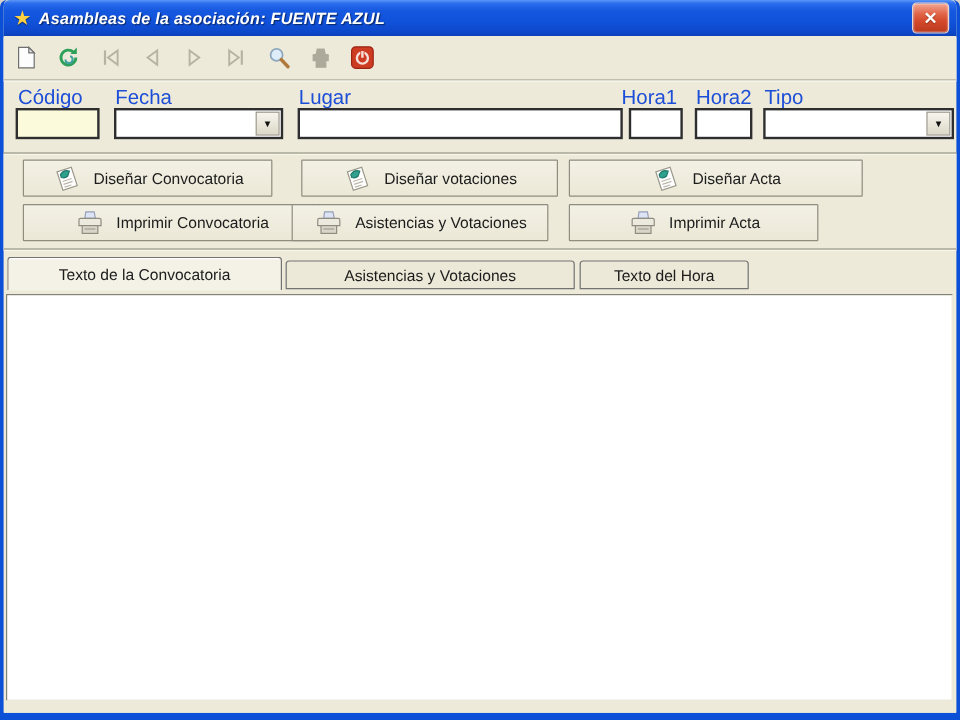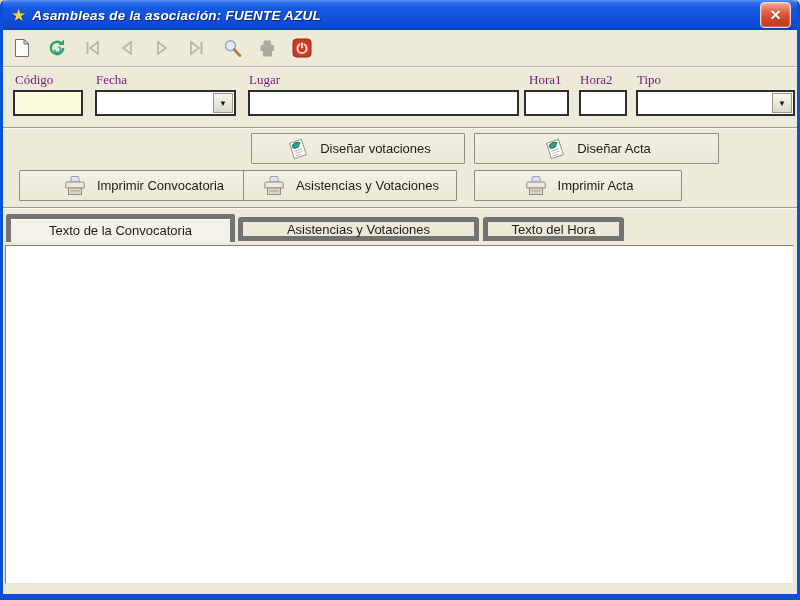--- a/index.html
+++ b/index.html
@@ -21,42 +21,42 @@
              border:1px solid #F0D4C8;box-shadow:inset 0 0 0 1px rgba(255,255,255,.25);
              display:flex;align-items:center;justify-content:center;
              color:#fff;font-size:14px;font-weight:bold;text-shadow:0 1px 1px rgba(0,0,0,.35);}
   
   .toolbar{position:absolute;left:0;top:30px;right:0;height:37px;
            border-bottom:1px solid #b6b3a5;box-shadow:0 1px 0 #fbfaf2;
            display:flex;align-items:center;gap:9px;padding-left:6px;box-sizing:border-box;}
   .tool-btn{width:26px;height:26px;border:none;background:transparent;padding:1px;
             display:flex;align-items:center;justify-content:center;cursor:pointer;}
   
-  .fld-label{position:absolute;top:72px;height:15px;font-size:13px;color:#701a75;white-space:nowrap;font-family:Liberation Serif, serif;}
+  .fld-label{position:absolute;top:72px;height:15px;font-size:17px;color:#1d4ed8;white-space:nowrap;}
   .fld{position:absolute;top:90px;height:26px;box-sizing:border-box;
        border:2px solid #2e2e2e;background:#fff;font-size:13px;padding:0 4px;
        font-family:"Liberation Sans", sans-serif;outline:none;}
   .fld.yellow{background:#FBFBDB;}
   .combo{position:absolute;top:90px;height:26px;box-sizing:border-box;border:2px solid #2e2e2e;background:#fff;}
   .combo .combo-btn{position:absolute;right:1px;top:1px;bottom:1px;width:18px;cursor:pointer;
         background:linear-gradient(180deg,#f7f5ed,#dcd9c8);border:1px solid #9a978a;
         display:flex;align-items:center;justify-content:center;font-size:8px;color:#111;}
   
   .panel{position:absolute;left:0;right:0;top:127px;height:81px;box-sizing:border-box;
          border-top:1px solid #999787;border-bottom:1px solid #999787;
          box-shadow:inset 0 1px 0 #fbfaf2, 0 1px 0 #fbfaf2;}
   .act-btn{position:absolute;height:31px;box-sizing:border-box;cursor:pointer;
            background:linear-gradient(180deg,#F3F1E5,#EBE8D7);
            border:1px solid #8f8d80;border-radius:1px;
            display:flex;align-items:center;justify-content:center;gap:9px;
            font-size:13px;color:#1c1c1c;font-family:"Liberation Sans", sans-serif;}
   .act-btn svg{flex:0 0 auto;}
   
   .tab{position:absolute;box-sizing:border-box;cursor:pointer;
-       border:5px solid #737373;border-radius:3px 3px 0 0;
+       border:1px solid #737373;border-radius:3px 3px 0 0;
        background:#ECE9D8;display:flex;align-items:center;justify-content:center;
        font-size:13px;color:#1c1c1c;}
   .tab.active{background:#F4F2E6;border-bottom:none;z-index:2;
        box-shadow:inset 0 1px 0 #fff;}
   
   .bigtext{position:absolute;left:2px;top:245px;width:789px;height:339px;box-sizing:border-box;
            background:#fff;resize:none;outline:none;
            border:1px solid;border-color:#848276 #e7e4d4 #e7e4d4 #848276;
            font-family:"Liberation Sans", sans-serif;font-size:13px;}
   .disabled{opacity:.95;}
@@ -129,63 +129,75 @@
         <circle cx="11" cy="11.4" r="4.6" fill="none" stroke="#f5e0d8" stroke-width="2"></circle>
         <line x1="11" y1="5" x2="11" y2="11" stroke="#cd3b22" stroke-width="3.4"></line>
         <line x1="11" y1="5.6" x2="11" y2="11.2" stroke="#f5e0d8" stroke-width="2"></line>
       </svg>
     </button>
   </div>
 
   <span class="fld-label" style="left:12px">Código</span>
   <span class="fld-label" style="left:93px">Fecha</span>
   <span class="fld-label" style="left:246px">Lugar</span>
-  <span class="fld-label" style="left:526px">Hora1</span>
+  <span class="fld-label" style="left:515px">Hora1</span>
   <span class="fld-label" style="left:577px">Hora2</span>
   <span class="fld-label" style="left:634px">Tipo</span>
 
   <input class="fld yellow" style="left: 10px; width: 70px;" value="">
   <div class="combo" style="left:92px;width:141px">
     <div class="combo-btn">
       <span>▼</span>
     </div>
   </div>
   <input class="fld" style="left: 245px; width: 271px;" value="">
   <input class="fld" style="left: 521px; width: 45px;" value="">
   <input class="fld" style="left: 576px; width: 48px;" value="">
   <div class="combo" style="left:633px;width:159px">
     <div class="combo-btn">
       <span>▼</span>
     </div>
   </div>
 
   <div class="panel"></div>
 
-  <button class="act-btn" style="left:248px;top:133px;width:214px">
+  <button class="act-btn" style="left:16px;top:133px;width:208px">
     <svg width="26" height="26" viewBox="0 0 26 26">
       <g transform="rotate(-18 13 14)">
         <rect x="7" y="5" width="12.5" height="16" fill="#fff" stroke="#9a978a"></rect>
         <line x1="9" y1="14" x2="17" y2="14" stroke="#b9b6a8"></line>
           <line x1="9" y1="16.5" x2="17" y2="16.5" stroke="#b9b6a8"></line>
           <line x1="9" y1="19" x2="15" y2="19" stroke="#b9b6a8"></line>
         <path d="M9 8 q4 -3.5 8 -0.5 l-2.5 3.5 q-3 1.5 -5.5 -0.5 z" fill="#2FA08D" stroke="#1f7a6a"></path>
       </g>
     </svg>
-    <span>Diseñar votaciones</span>
-  </button>
-  <button class="act-btn" style="left:471px;top:133px;width:245px">
+    <span>Diseñar Convocatoria</span>
+  </button>
+  <button class="act-btn" style="left:248px;top:133px;width:214px">
     <svg width="26" height="26" viewBox="0 0 26 26">
       <g transform="rotate(-18 13 14)">
         <rect x="7" y="5" width="12.5" height="16" fill="#fff" stroke="#9a978a"></rect>
         <line x1="9" y1="14" x2="17" y2="14" stroke="#b9b6a8"></line>
           <line x1="9" y1="16.5" x2="17" y2="16.5" stroke="#b9b6a8"></line>
           <line x1="9" y1="19" x2="15" y2="19" stroke="#b9b6a8"></line>
         <path d="M9 8 q4 -3.5 8 -0.5 l-2.5 3.5 q-3 1.5 -5.5 -0.5 z" fill="#2FA08D" stroke="#1f7a6a"></path>
       </g>
     </svg>
+    <span>Diseñar votaciones</span>
+  </button>
+  <button class="act-btn" style="left:471px;top:133px;width:245px">
+    <svg width="26" height="26" viewBox="0 0 26 26">
+      <g transform="rotate(-18 13 14)">
+        <rect x="7" y="5" width="12.5" height="16" fill="#fff" stroke="#9a978a"></rect>
+        <line x1="9" y1="14" x2="17" y2="14" stroke="#b9b6a8"></line>
+          <line x1="9" y1="16.5" x2="17" y2="16.5" stroke="#b9b6a8"></line>
+          <line x1="9" y1="19" x2="15" y2="19" stroke="#b9b6a8"></line>
+        <path d="M9 8 q4 -3.5 8 -0.5 l-2.5 3.5 q-3 1.5 -5.5 -0.5 z" fill="#2FA08D" stroke="#1f7a6a"></path>
+      </g>
+    </svg>
     <span>Diseñar Acta</span>
   </button>
 
   <button class="act-btn" style="left:16px;top:170px;width:248px">
     <svg width="26" height="26" viewBox="0 0 26 26">
       <path d="M9.5 3.5 h7 l1 5.5 h-8.8 z" fill="#dbe3f5" stroke="#97a0b8"></path>
       <path d="M5 9 h16 a1.2 1.2 0 0 1 1.2 1.2 v4.8 h-18.4 v-4.8 a1.2 1.2 0 0 1 1.2 -1.2 z" fill="#eceadf" stroke="#8f8d80"></path>
       <rect x="6.5" y="15" width="13" height="6.5" fill="#d9d6c9" stroke="#8f8d80"></rect>
       <rect x="8.5" y="17" width="9" height="1.6" fill="#b7b4a6"></rect>
     </svg>

